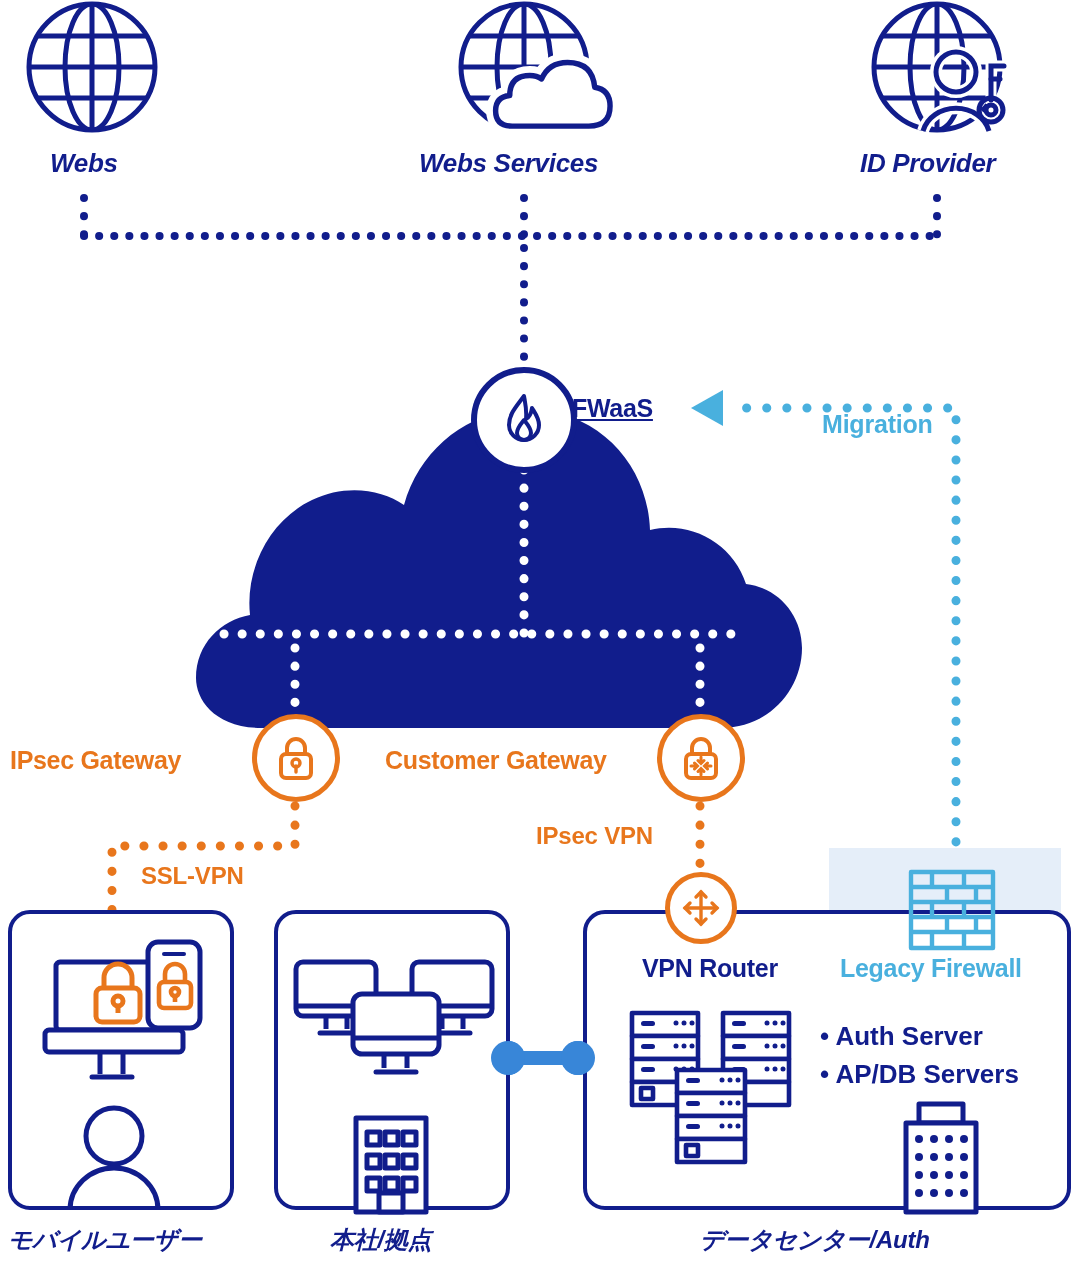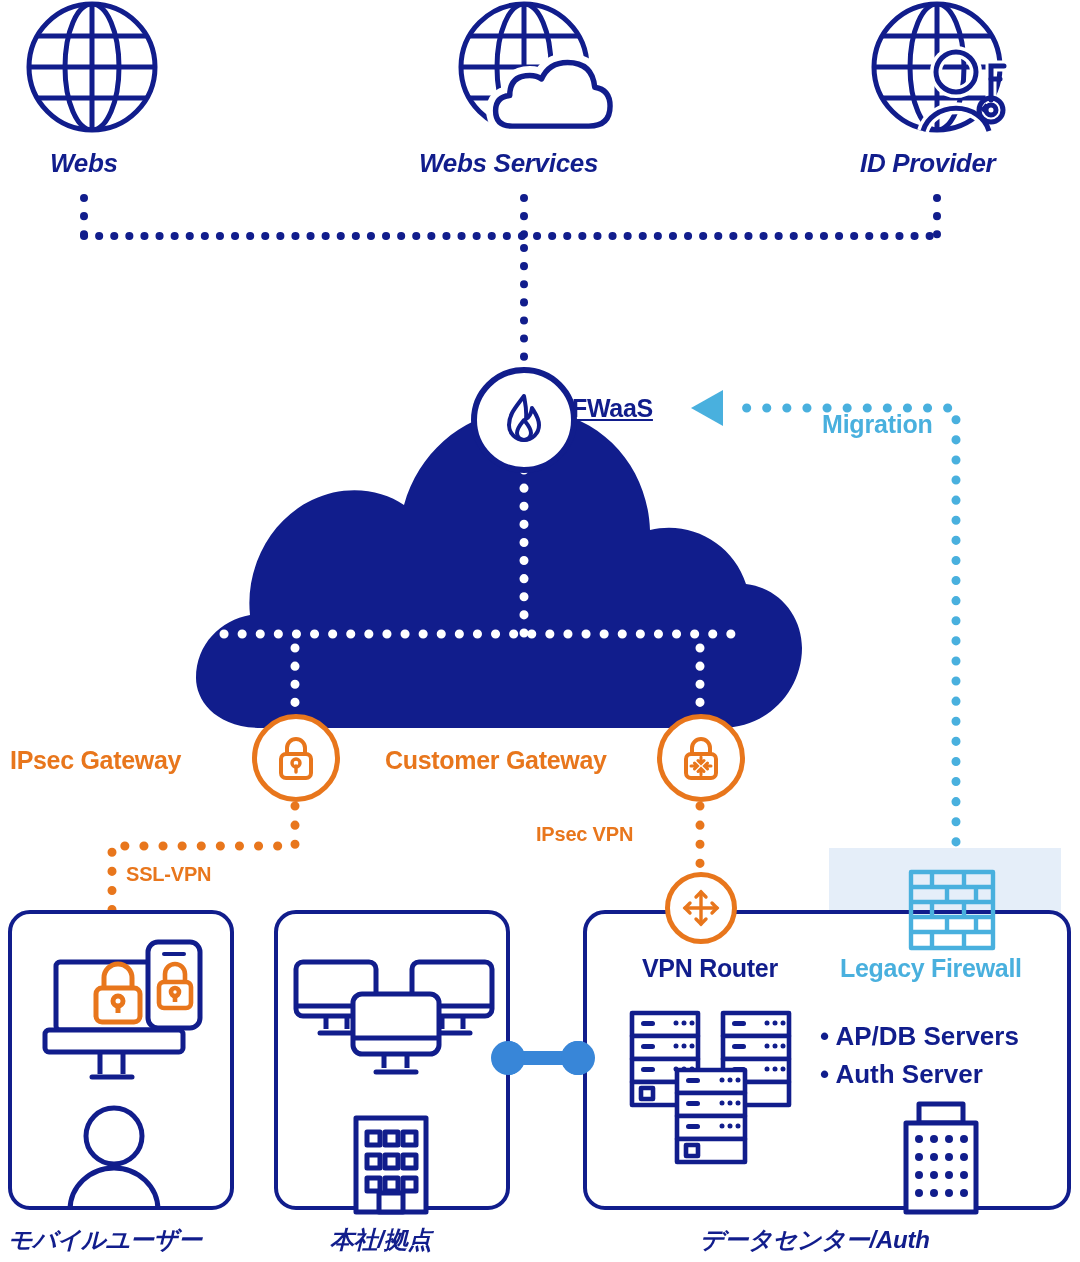--- a/index.html
+++ b/index.html
@@ -29,21 +29,21 @@
     position: absolute;
     font-weight: bold;
     white-space: nowrap;
     line-height: 1;
   }
   .navy-text { color: #111d8c; }
   .orange-text { color: #e8761c; }
   .lightblue-text { color: #49b0de; }
   .t-title { font-size: 26px; letter-spacing: -0.3px; font-style: italic; }
   .t-node  { font-size: 25px; letter-spacing: -0.3px; }
-  .t-vpn   { font-size: 20px; letter-spacing: -0.2px; }
+  .t-vpn   { font-size: 24px; letter-spacing: -0.2px; }
   .t-bottom{ font-size: 24px; letter-spacing: -0.2px; font-style: italic; }
   .t-mig   { font-size: 25px; letter-spacing: -0.2px; }
   .bullets {
     position: absolute;
     color: #111d8c;
     font-weight: bold;
     font-size: 26px;
     line-height: 1.45;
     white-space: nowrap;
   }
@@ -373,21 +373,21 @@
       <g stroke="#e8761c" stroke-width="3" stroke-linecap="round" fill="none">
         <path d="M 26 25 v 6 M 23 28.5 l 3 3 l 3 -3"></path>
         <path d="M 26 43 v -6 M 23 39.5 l 3 -3 l 3 3"></path>
         <path d="M 16 34 h 6 M 19.5 31 l 3 3 l -3 3"></path>
         <path d="M 36 34 h -6 M 32.5 31 l -3 3 l 3 3"></path>
       </g>
     </svg>
   </div>
   <div class="lbl t-node orange-text" style="left:385px; top:748px;">Customer Gateway</div>
 
-  <div class="lbl t-vpn orange-text" style="left:126px; top:864px;">SSL-VPN</div>
+  <div class="lbl t-vpn orange-text" style="left:141px; top:864px;">SSL-VPN</div>
   <div class="lbl t-vpn orange-text" style="left:536px; top:824px;">IPsec VPN</div>
 
   <div class="fw-panel" style="left:829px; top:848px; width:232px; height:122px;"></div>
 
   <div class="box" style="left:8px; top:910px; width:226px; height:300px;"></div>
   <div class="box" style="left:274px; top:910px; width:236px; height:300px;"></div>
   <div class="box" style="left:583px; top:910px; width:488px; height:300px;"></div>
 
   <svg class="layer" viewBox="0 0 1080 1262">
 
@@ -551,25 +551,25 @@
         <path d="M 34 18 l 5 5 l -5 5"></path>
       </g>
     </svg>
   </div>
   <div class="lbl t-node navy-text" style="left:642px; top:956px;">VPN Router</div>
   <div class="lbl t-node lightblue-text" style="left:840px; top:956px;">Legacy Firewall</div>
 
   <div class="bullets" style="left:820px; top:1018px;">
     <div>
       <span>•</span>
-      <span>AP/DB Servers</span>
+      <span>Auth Server</span>
     </div>
     <div>
       <span>•</span>
-      <span>Auth Server</span>
+      <span>AP/DB Servers</span>
     </div>
   </div>
 
   <div class="lbl t-bottom navy-text" style="left:8px; top:1228px;">モバイルユーザー</div>
   <div class="lbl t-bottom navy-text" style="left:330px; top:1228px;">本社/拠点</div>
   <div class="lbl t-bottom navy-text" style="left:700px; top:1228px;">データセンター/Auth</div>
 
 </div>
 
 </body></html>

